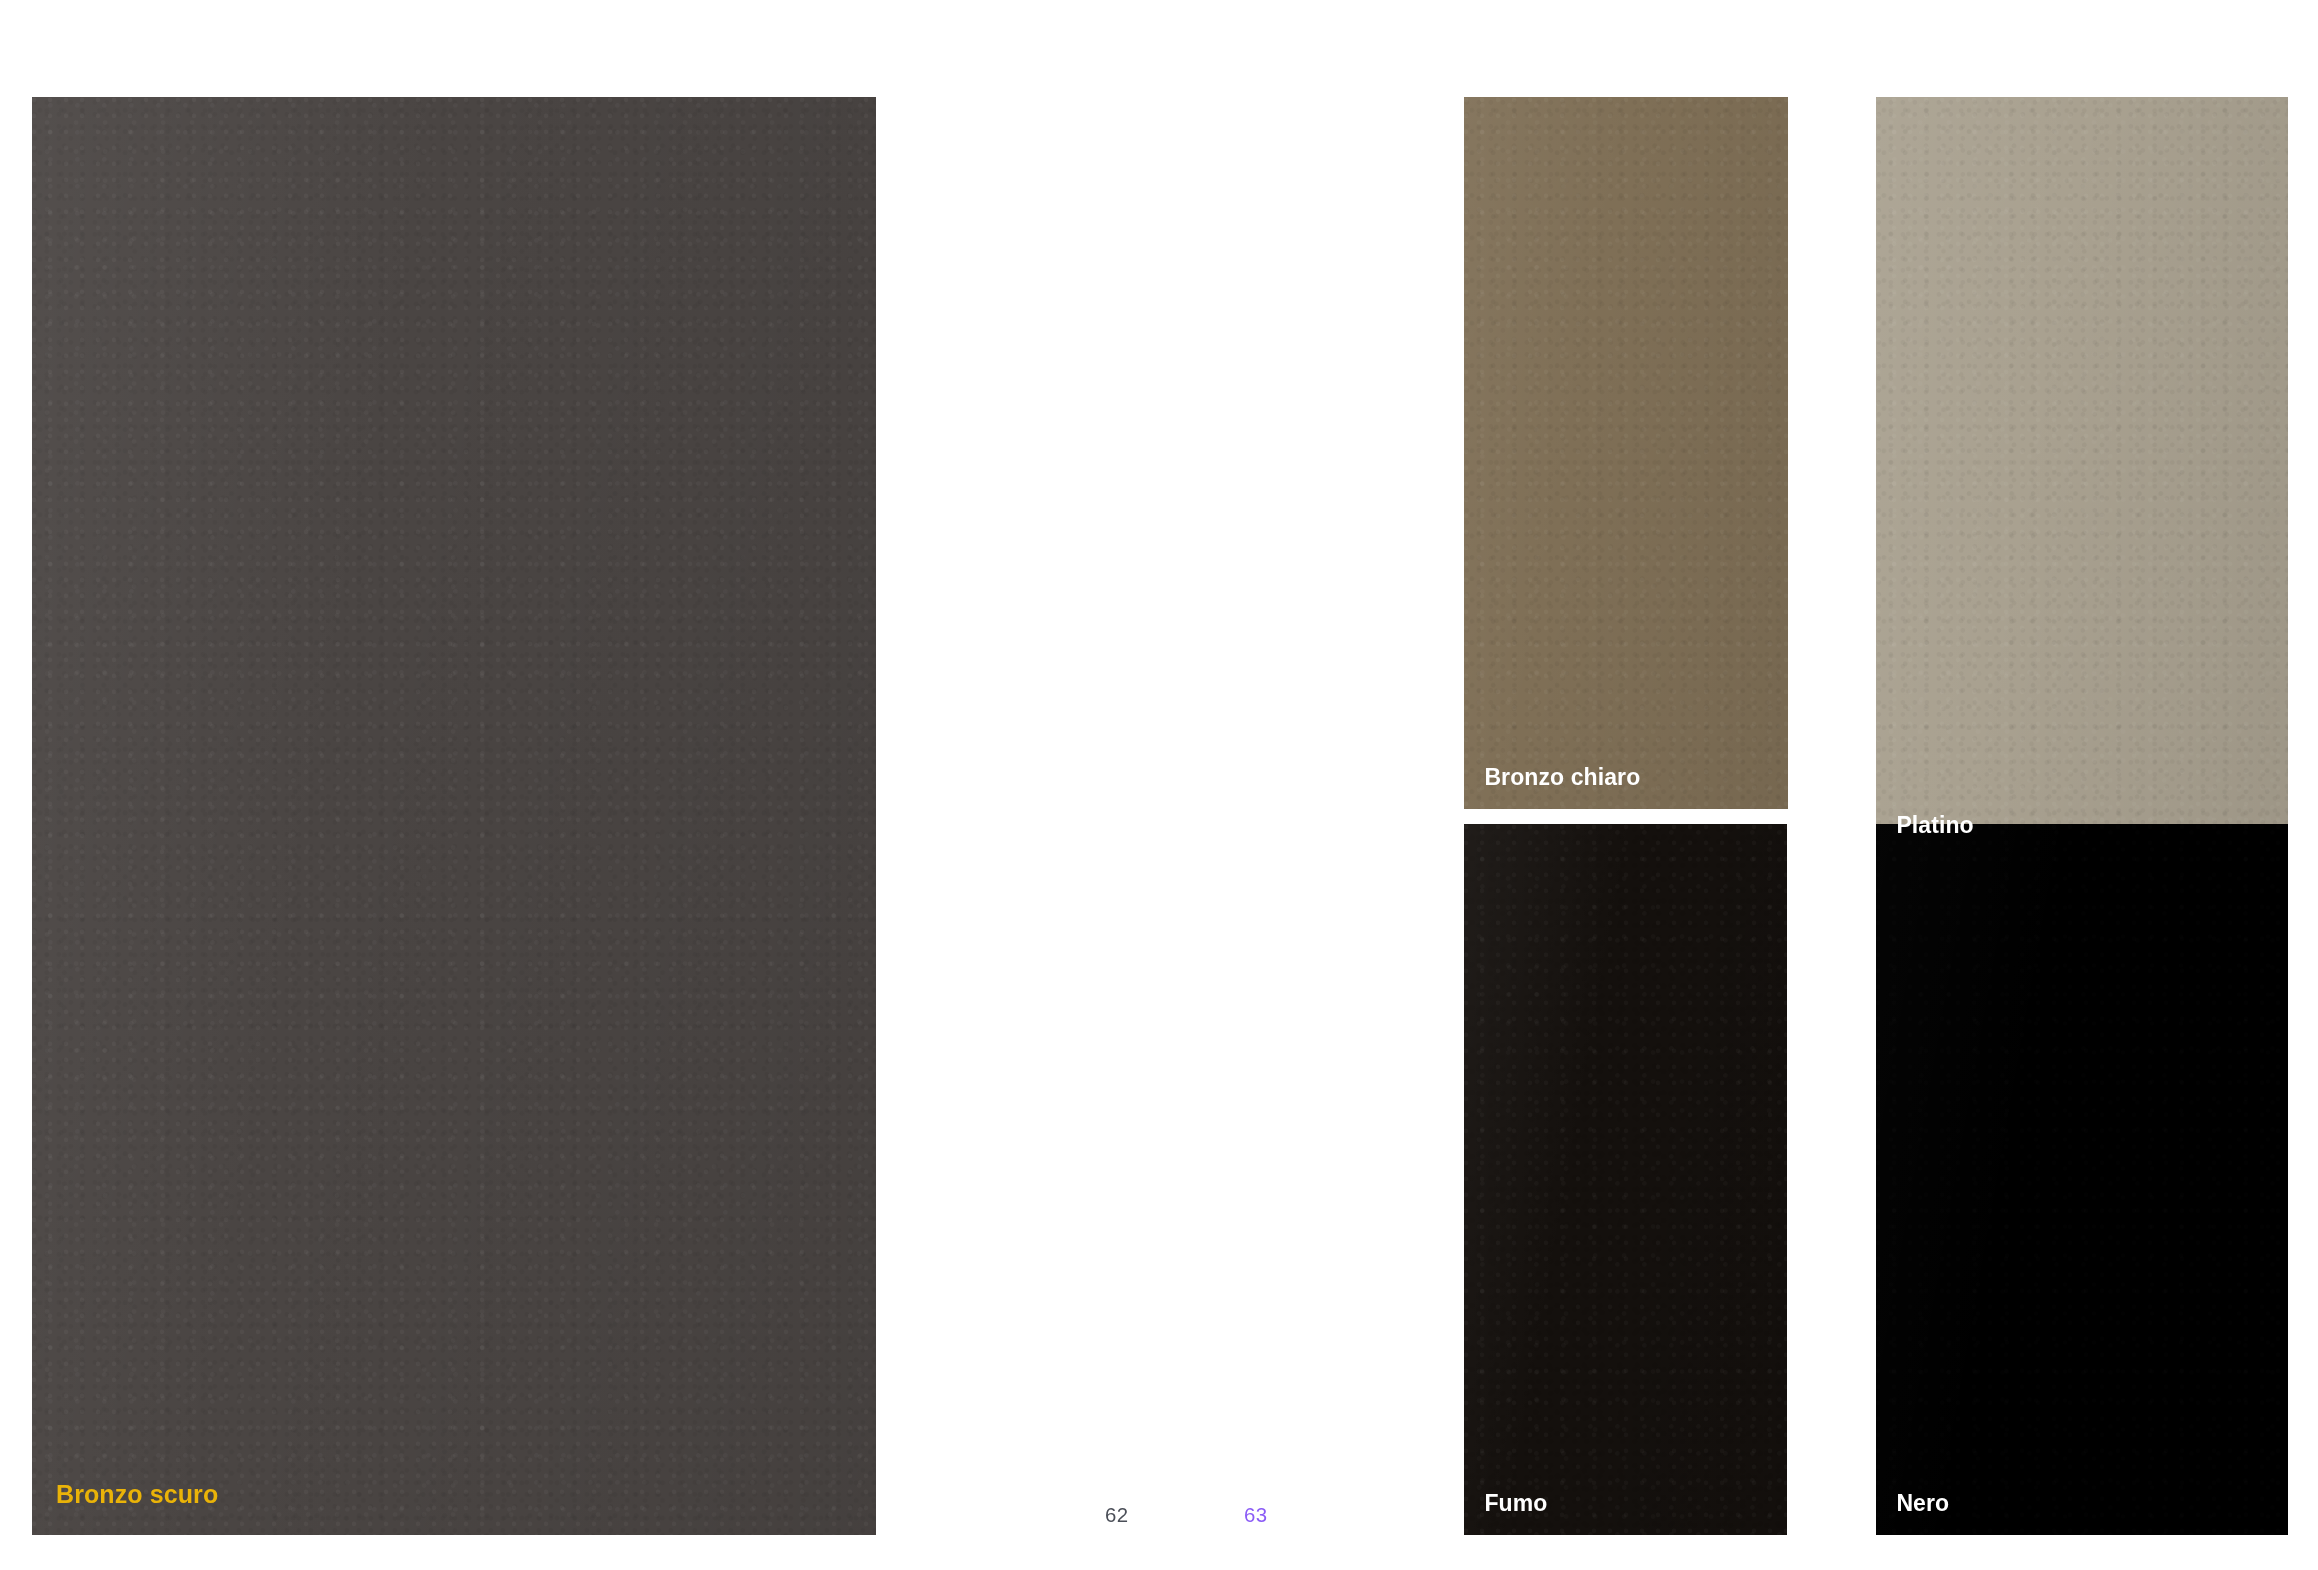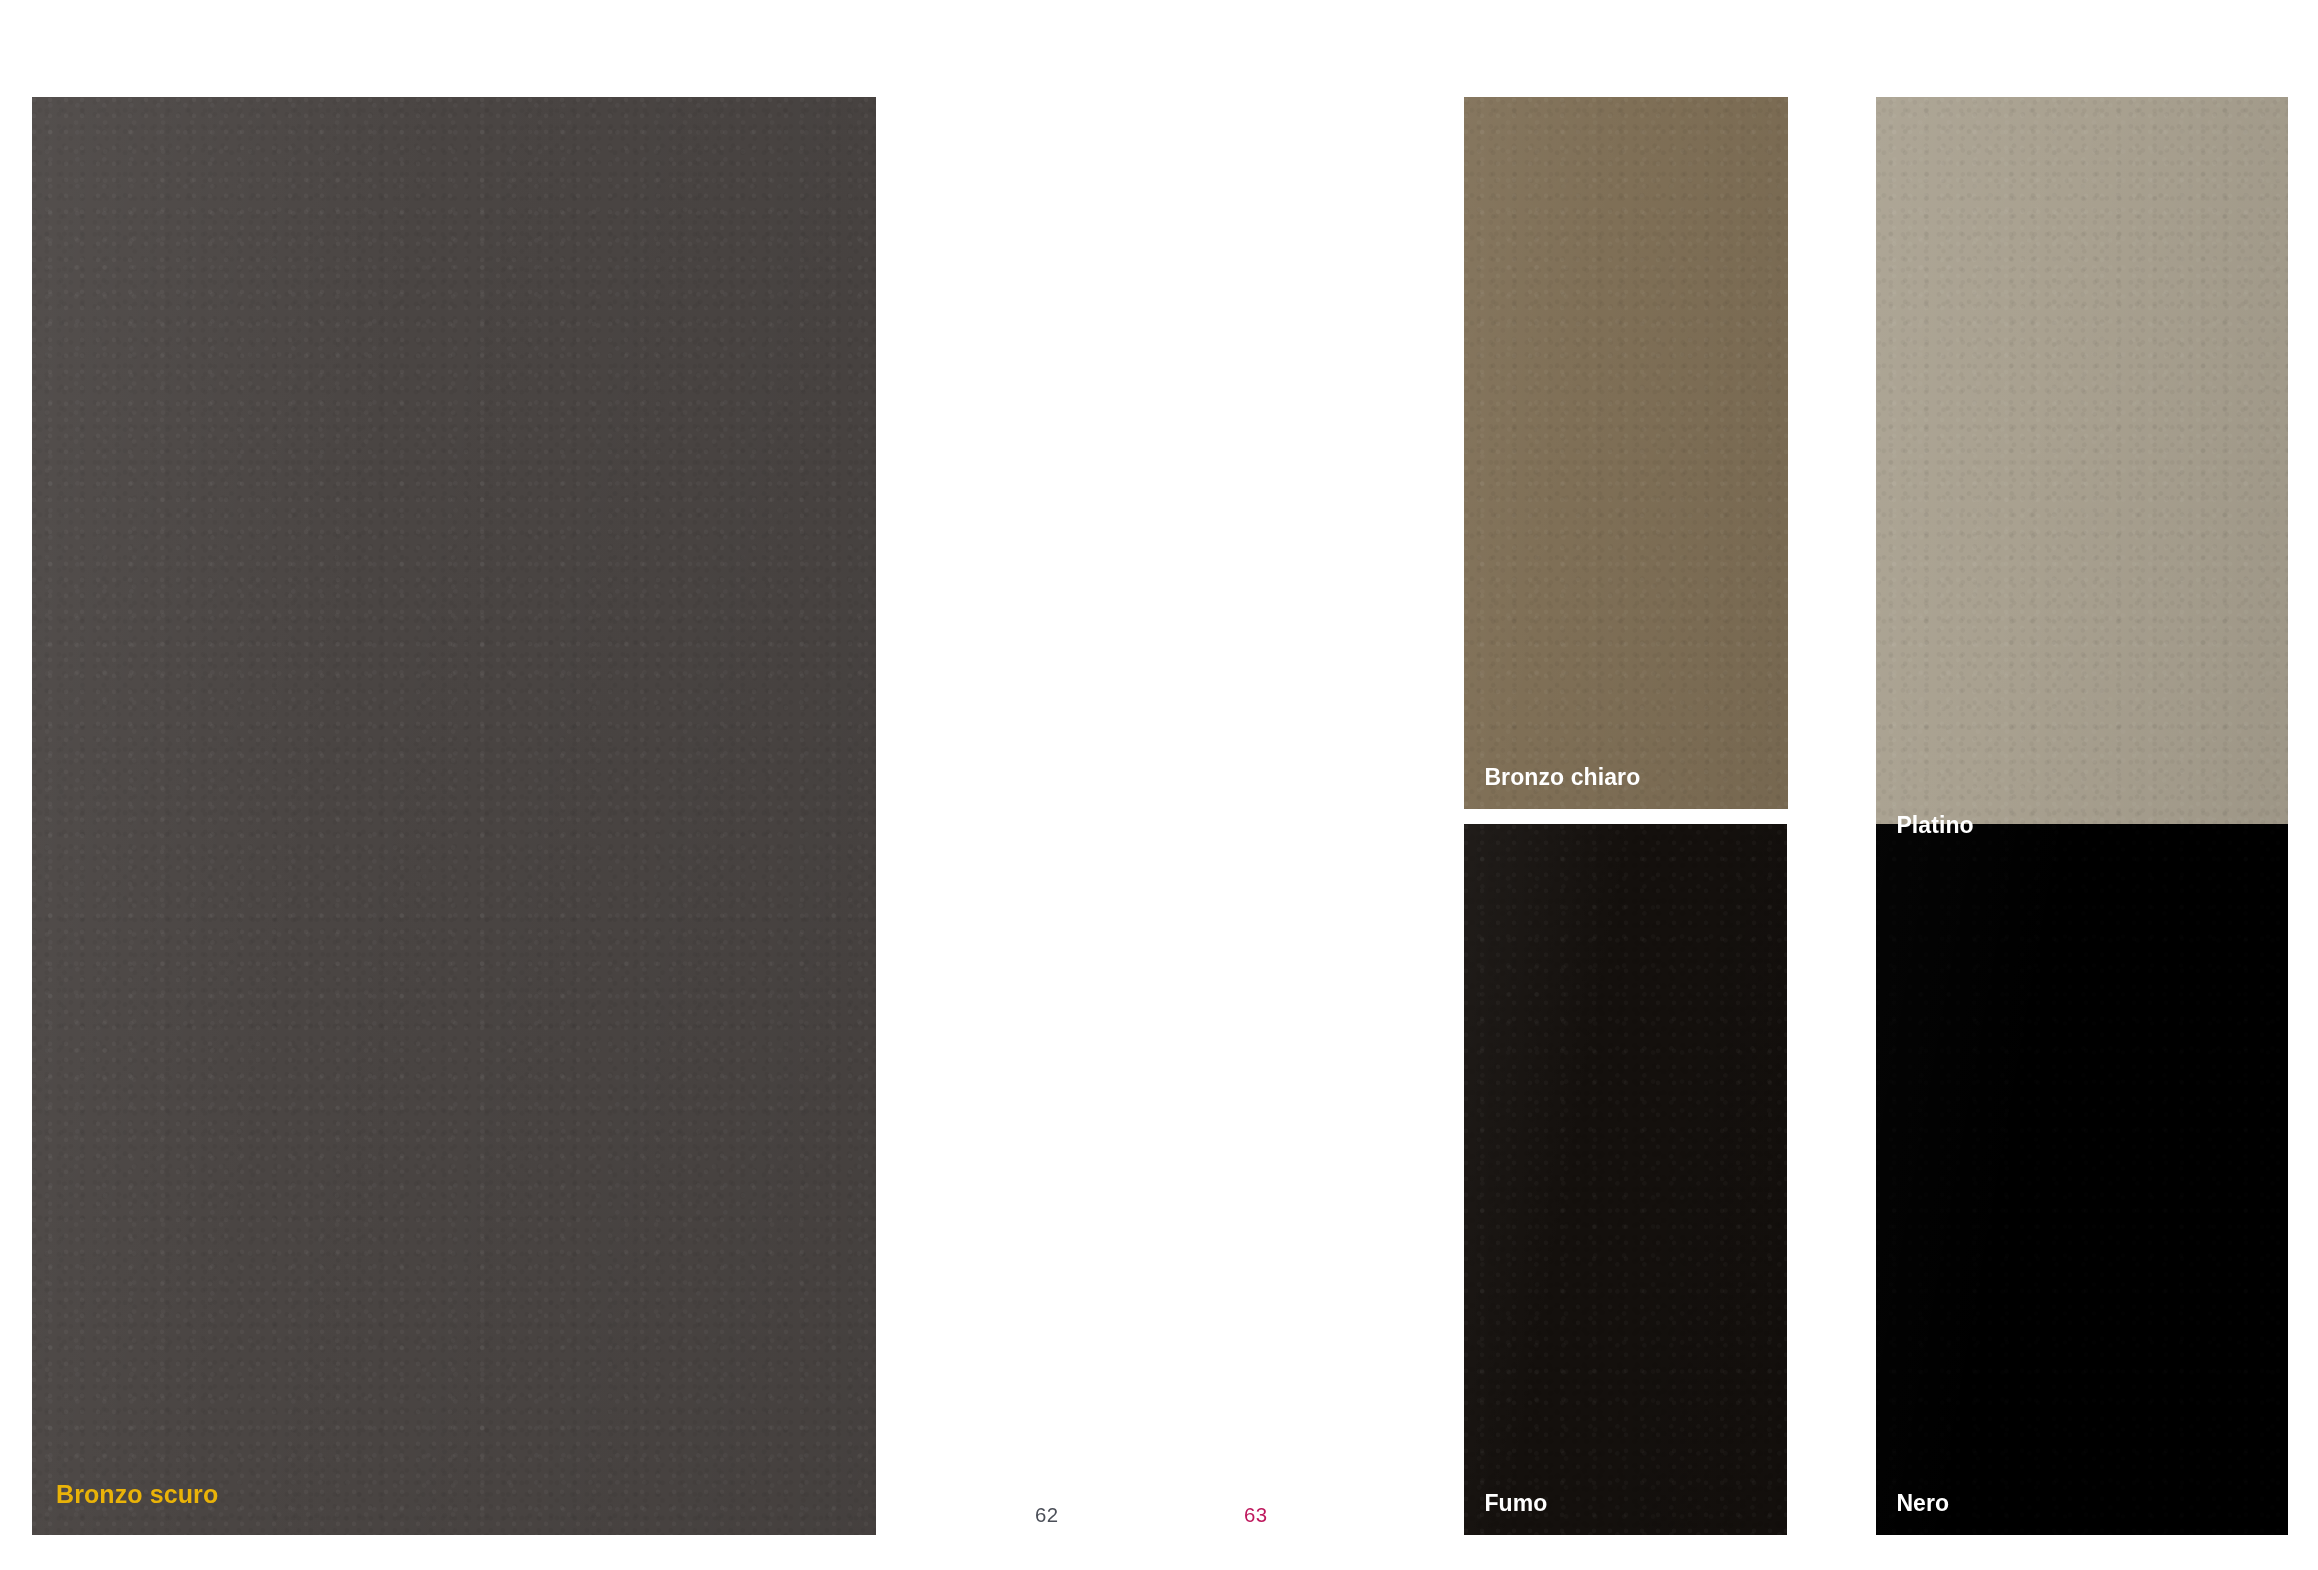--- a/index.html
+++ b/index.html
@@ -93,21 +93,21 @@
   .folio {
     position:absolute;
     top:1505px;
     color:#4b4f58;
     font-family:"Liberation Sans", sans-serif;
     font-weight:normal;
     font-size:20.4px;
     line-height:1;
     letter-spacing:0.4px;
   }
-  #folio-left  { left:1035px;text-align:center; }
+  #folio-left  { left:1105px;text-align:center; }
   #folio-right { left:1244px; }
 </style>
 </head>
 <body style="background: rgb(255, 255, 255);">
 
 <div id="page">
 
   <div id="swatch-bronzo-scuro" class="swatch" style="background-color: rgb(74, 69, 67);">
     <span class="swatch-label" style="color: #eab308;">Bronzo scuro</span>
   </div>
@@ -123,16 +123,16 @@
   <div id="swatch-fumo" class="swatch" style="background-color: rgb(20, 16, 13);">
     <span class="swatch-label" style="color: rgb(255, 255, 255);">Fumo</span>
   </div>
 
   <div id="swatch-nero" class="swatch" style="background-color: rgb(0, 0, 0);">
     <span class="swatch-label" style="color: rgb(255, 255, 255);">Nero</span>
   </div>
 
   <div id="folio-left" class="folio" style="color: rgb(75, 79, 88);">62</div>
 
-  <div id="folio-right" class="folio" style="color: #be185d; text-align: center;">63</div>
+  <div id="folio-right" class="folio" style="color: #8b5cf6; text-align: center;">63</div>
 
 </div>
 
 
 </body></html>

